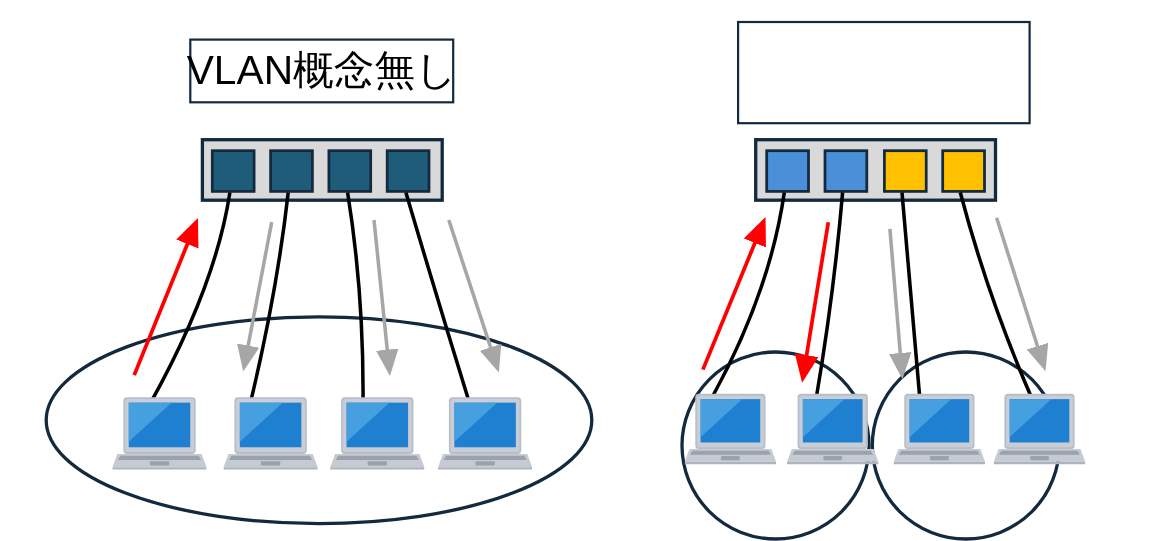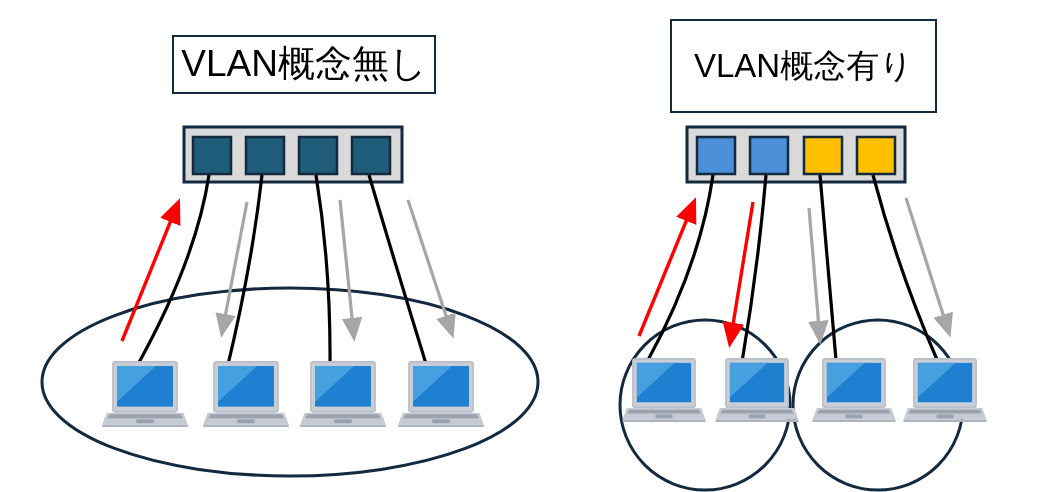--- a/index.html
+++ b/index.html
@@ -33,21 +33,21 @@
     flex-direction: column;
     align-items: center;
     justify-content: center;
     color: #000000;
     line-height: 1.16;
     white-space: nowrap;
   }
   #title-left {
     left: 172px;
     top: 35px;
-    width: 264px;
+    width: 241px;
     height: 59px;
     font-size: 37px;
   }
   #title-right {
     left: 670px;
     top: 19px;
     width: 267px;
     height: 94px;
     font-size: 33px;
   }
@@ -56,21 +56,20 @@
 </head>
 <body>
 
 <div id="canvas">
 
   <div class="title-box" id="title-left">
     <span class="title-line">VLAN概念無し</span>
   </div>
 
   <div class="title-box" id="title-right">
-    <span class="title-line">VLAN概念有り</span>
   </div>
 
   <svg class="layer" viewBox="0 0 1047 492">
     <defs>
 
       <marker id="arrowRed" markerWidth="10" markerHeight="10" refX="6" refY="3.2" orient="auto">
         <path d="M0,0 L7.5,3.2 L0,6.4 z" fill="#ff0000"></path>
       </marker>
       <marker id="arrowGray" markerWidth="10" markerHeight="10" refX="6" refY="3.2" orient="auto">
         <path d="M0,0 L7.5,3.2 L0,6.4 z" fill="#a6a6a6"></path>

